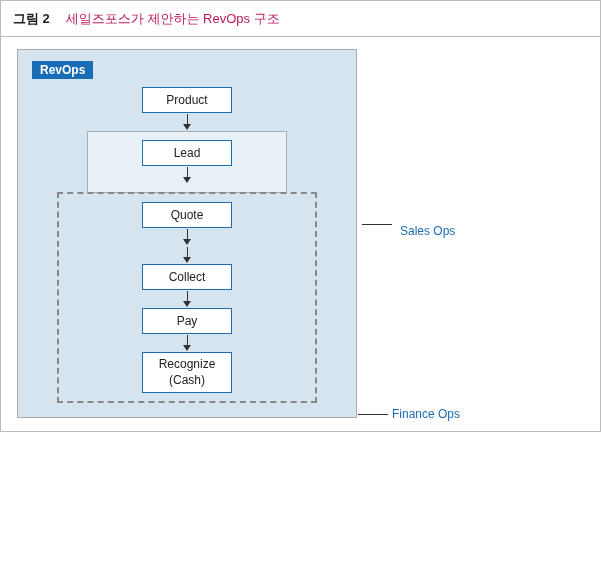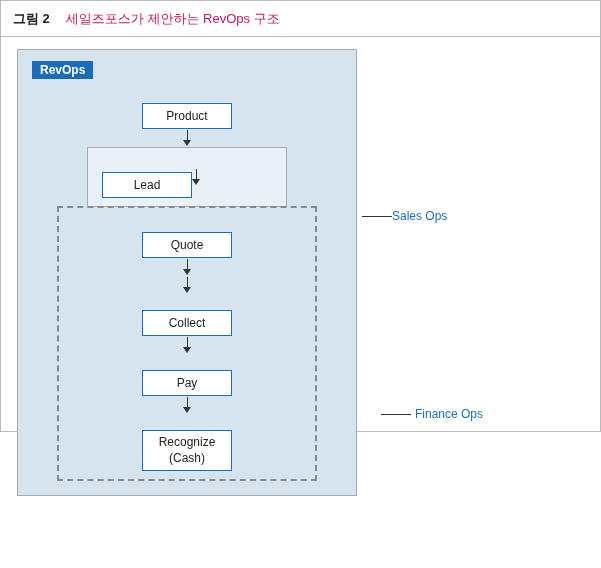--- a/index.html
+++ b/index.html
@@ -70,21 +70,21 @@
       flex-direction: column;
       align-items: center;
       position: relative;
     }
     
     .sales-ops-inner {
       border: 1px solid #aaa;
       background: #e8f0f8;
       padding: 8px 14px;
       display: flex;
-      flex-direction: row;
+      flex-direction: column;
       align-items: center;
       width: 200px;
       position: relative;
       margin-bottom: 0;
     }
     
     .finance-ops-inner {
       border: 2px dashed #888;
       background: transparent;
       padding: 8px 14px 8px 14px;
@@ -102,21 +102,20 @@
       background: #fff;
       color: #222;
       font-size: 12px;
       text-align: center;
       padding: 4px 10px;
       width: 90px;
       min-height: 26px;
       display: flex;
       align-items: center;
       justify-content: center;
-      margin-top: 16px;
     }
     .flow-box.blue-border {
       border-color: #1a6db5;
     }
     
     .arrow {
       display: flex;
       flex-direction: column;
       align-items: center;
       height: 18px;
@@ -181,25 +180,25 @@
             <div class="flow-box blue-border">Collect</div>
             <div class="arrow"></div>
             <div class="flow-box blue-border">Pay</div>
             <div class="arrow"></div>
             <div class="flow-box blue-border tall">Recognize<br>(Cash)</div>
           </div>
 
         </div>
       </div>
 
-      <div style="position:absolute; top: 160px; left: 345px; display:flex; align-items:center; gap:0;">
+      <div style="position:absolute; top: 175px; left: 345px; display:flex; align-items:flex-start; gap:8px;">
         <div style="width:30px; height:1px; background:#333;"></div>
         <span class="label-text">Sales Ops</span>
       </div>
 
-      <div style="position:absolute; top: 358px; left: 364px; display:flex; align-items:center; gap:4px;">
+      <div style="position:absolute; top: 358px; left: 341px; display:flex; align-items:center; gap:4px;">
         <div style="width:30px; height:1px; background:#333;"></div>
         <span class="label-text">Finance Ops</span>
       </div>
 
     </div>
   </div>
 </div>
 
 </body></html>

